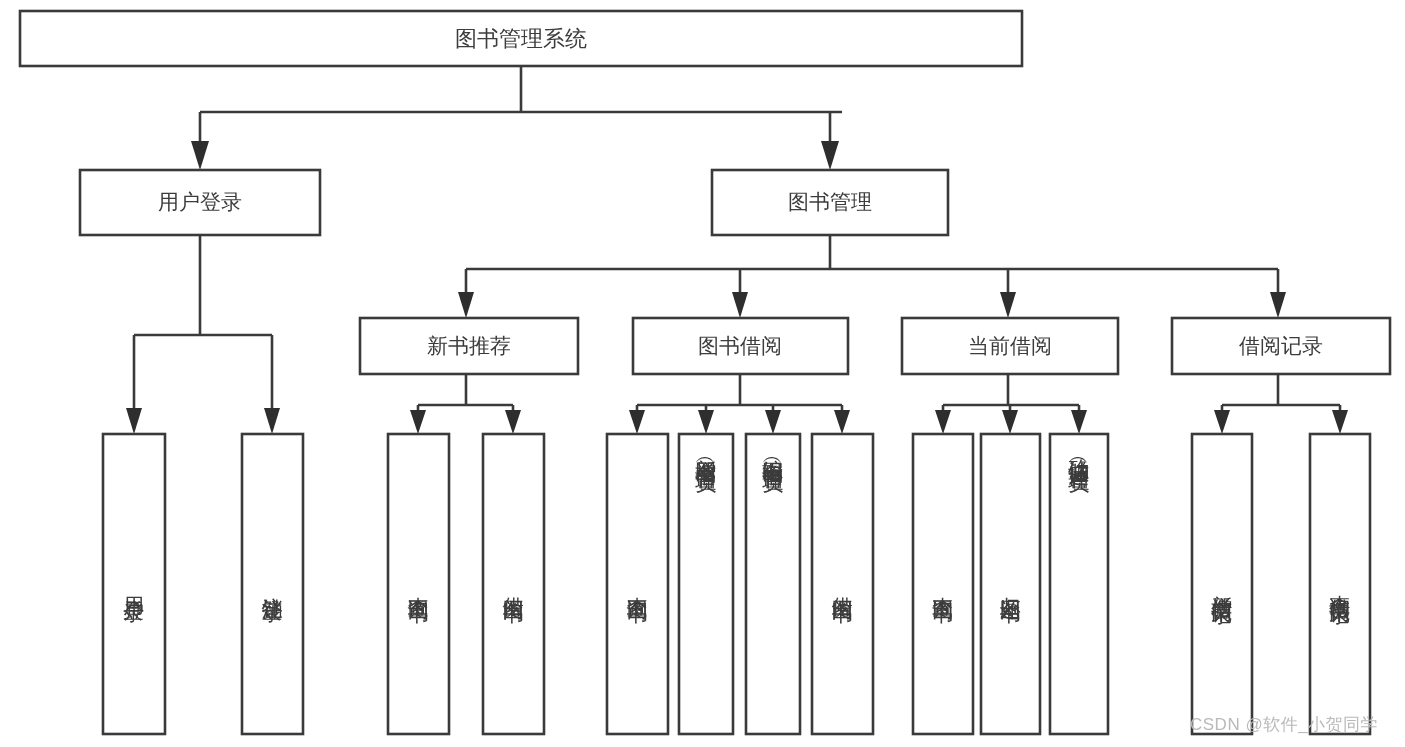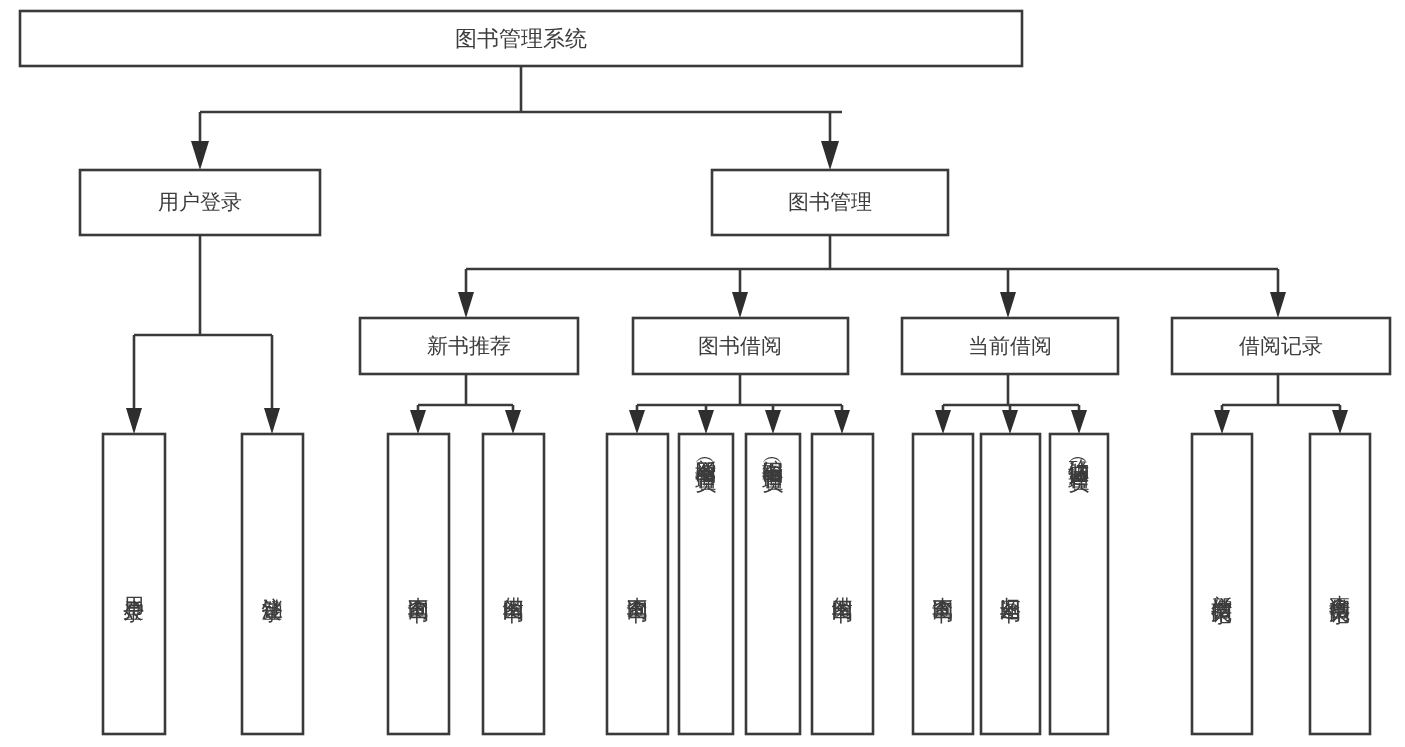--- a/index.html
+++ b/index.html
@@ -243,14 +243,15 @@
   <div class="vert-label-wrap top-aligned" style="left:1050px; top:442px; width:58px; height:292px;">
     <span class="vert-label">确认归还（管理员）</span>
   </div>
   <div class="vert-label-wrap" style="left:1192px; top:434px; width:60px; height:300px;">
     <span class="vert-label">新增借阅记录</span>
   </div>
   <div class="vert-label-wrap" style="left:1310px; top:434px; width:60px; height:300px;">
     <span class="vert-label">查询借阅记录</span>
   </div>
 
+  <div class="watermark">CSDN @软件_小贺同学</div>
 
 </div>
 
 </body></html>

